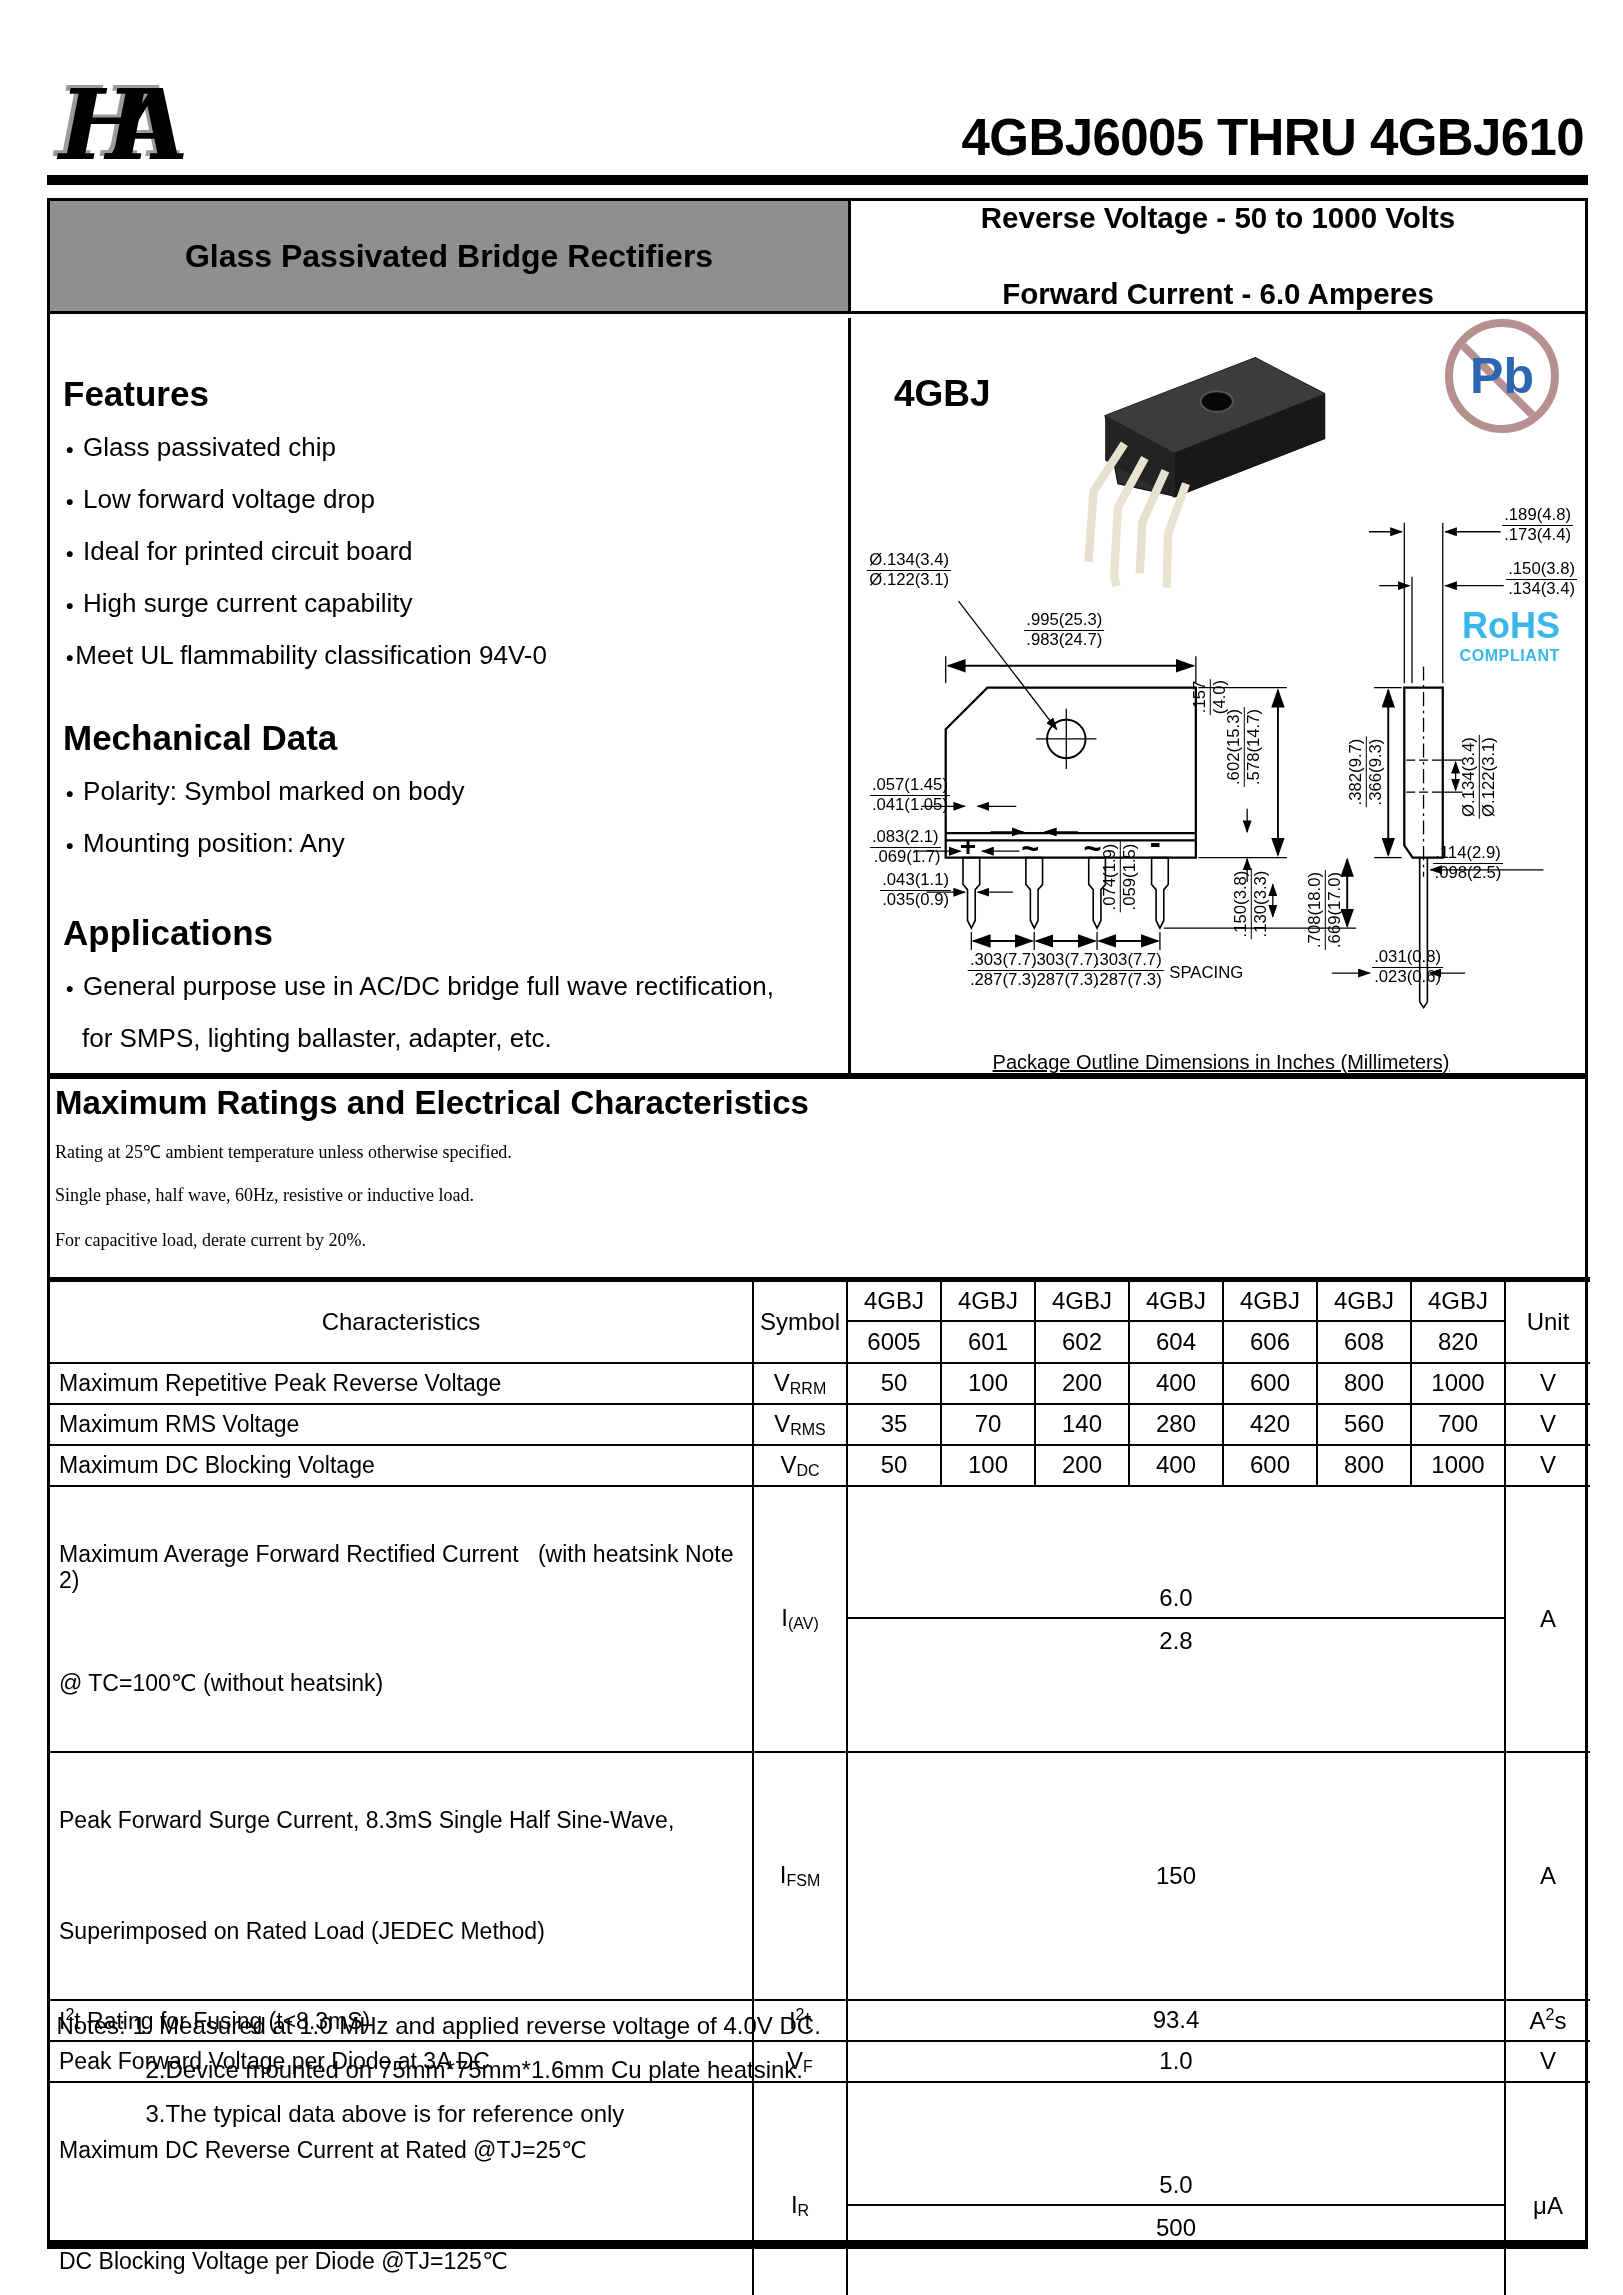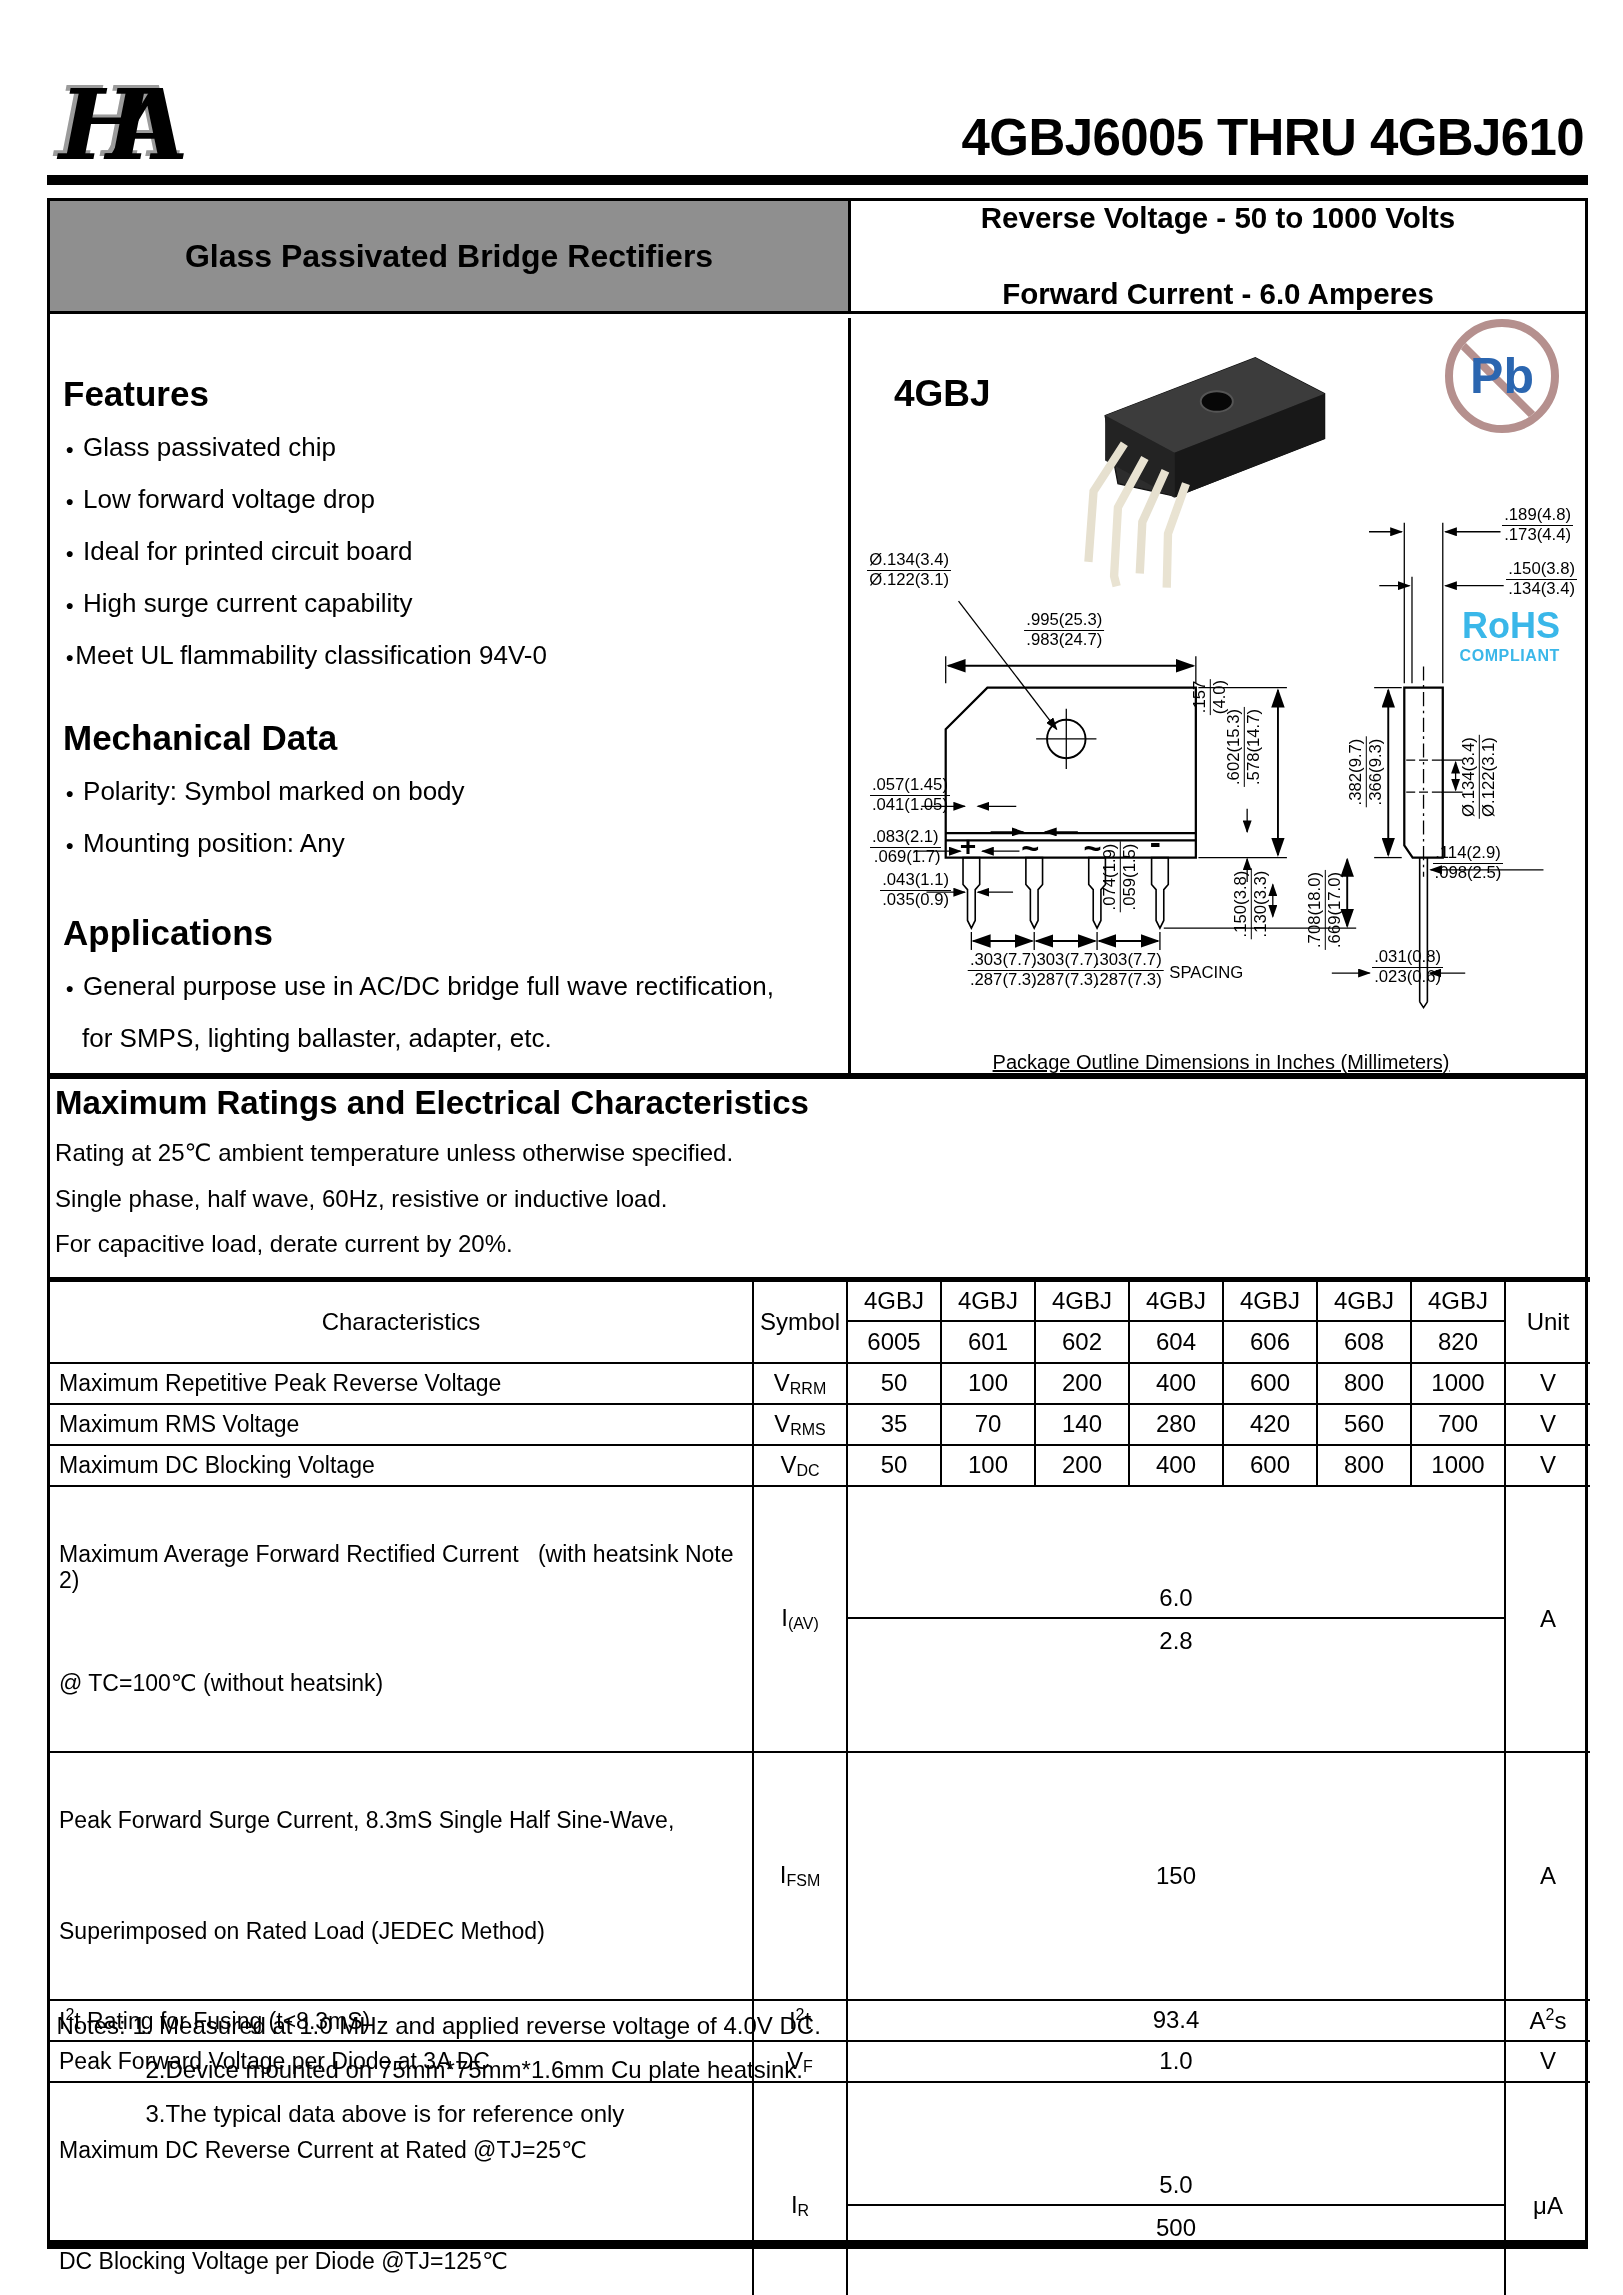--- a/index.html
+++ b/index.html
@@ -46,21 +46,21 @@
   .drawing svg { position:absolute; left:0; top:0; }
   .dim { position:absolute; font-size:16.7px; line-height:1.12; text-align:center; white-space:nowrap; }
   .dim .dt.bar { border-bottom:1.3px solid #000; padding:0 1.9px; }
   .dim.ctr { transform:translateX(-50%); }
   .dim.rot { transform:translate(-50%,-50%) rotate(-90deg); }
   .pkg-caption { position:absolute; left:0; top:733px; width:100%; text-align:center; font-size:20px;text-decoration:underline; }
 
   
   .rule-max { position:absolute; left:0; top:872px; width:100%; height:5.8px; background:#000; }
   .max-h { position:absolute; left:5.1px; top:883px; font-size:33px; font-weight:bold; }
-  .para { position:absolute; left:5.1px; font-size:24px; }
+  .para { position:absolute; left:5.1px; font-size:18px;font-family:Liberation Serif, serif; }
 
   
   table.ratings { position:absolute; left:0; top:1076px; width:100%; border-collapse:collapse; table-layout:fixed; border-top:5.8px solid #000; border-bottom:6.4px solid #000; }
   table.ratings td { border:2.6px solid #000; font-size:24px; text-align:center; vertical-align:middle; overflow:hidden; }
   table.ratings td:first-child { border-left:none; }
   table.ratings td:last-child { border-right:none; }
   tr.h1 { height:41px; } tr.h2 { height:42px; }
   tr.r { height:41px; } tr.t140 { height:91px; } tr.t148 { height:96px; }
   td.lbl { text-align:left !important; padding-left:9px; font-size:23px !important; white-space:pre-wrap;border-radius:12px; }
   td.lbl .l1, td.lbl .l2 { line-height:1.15; }

